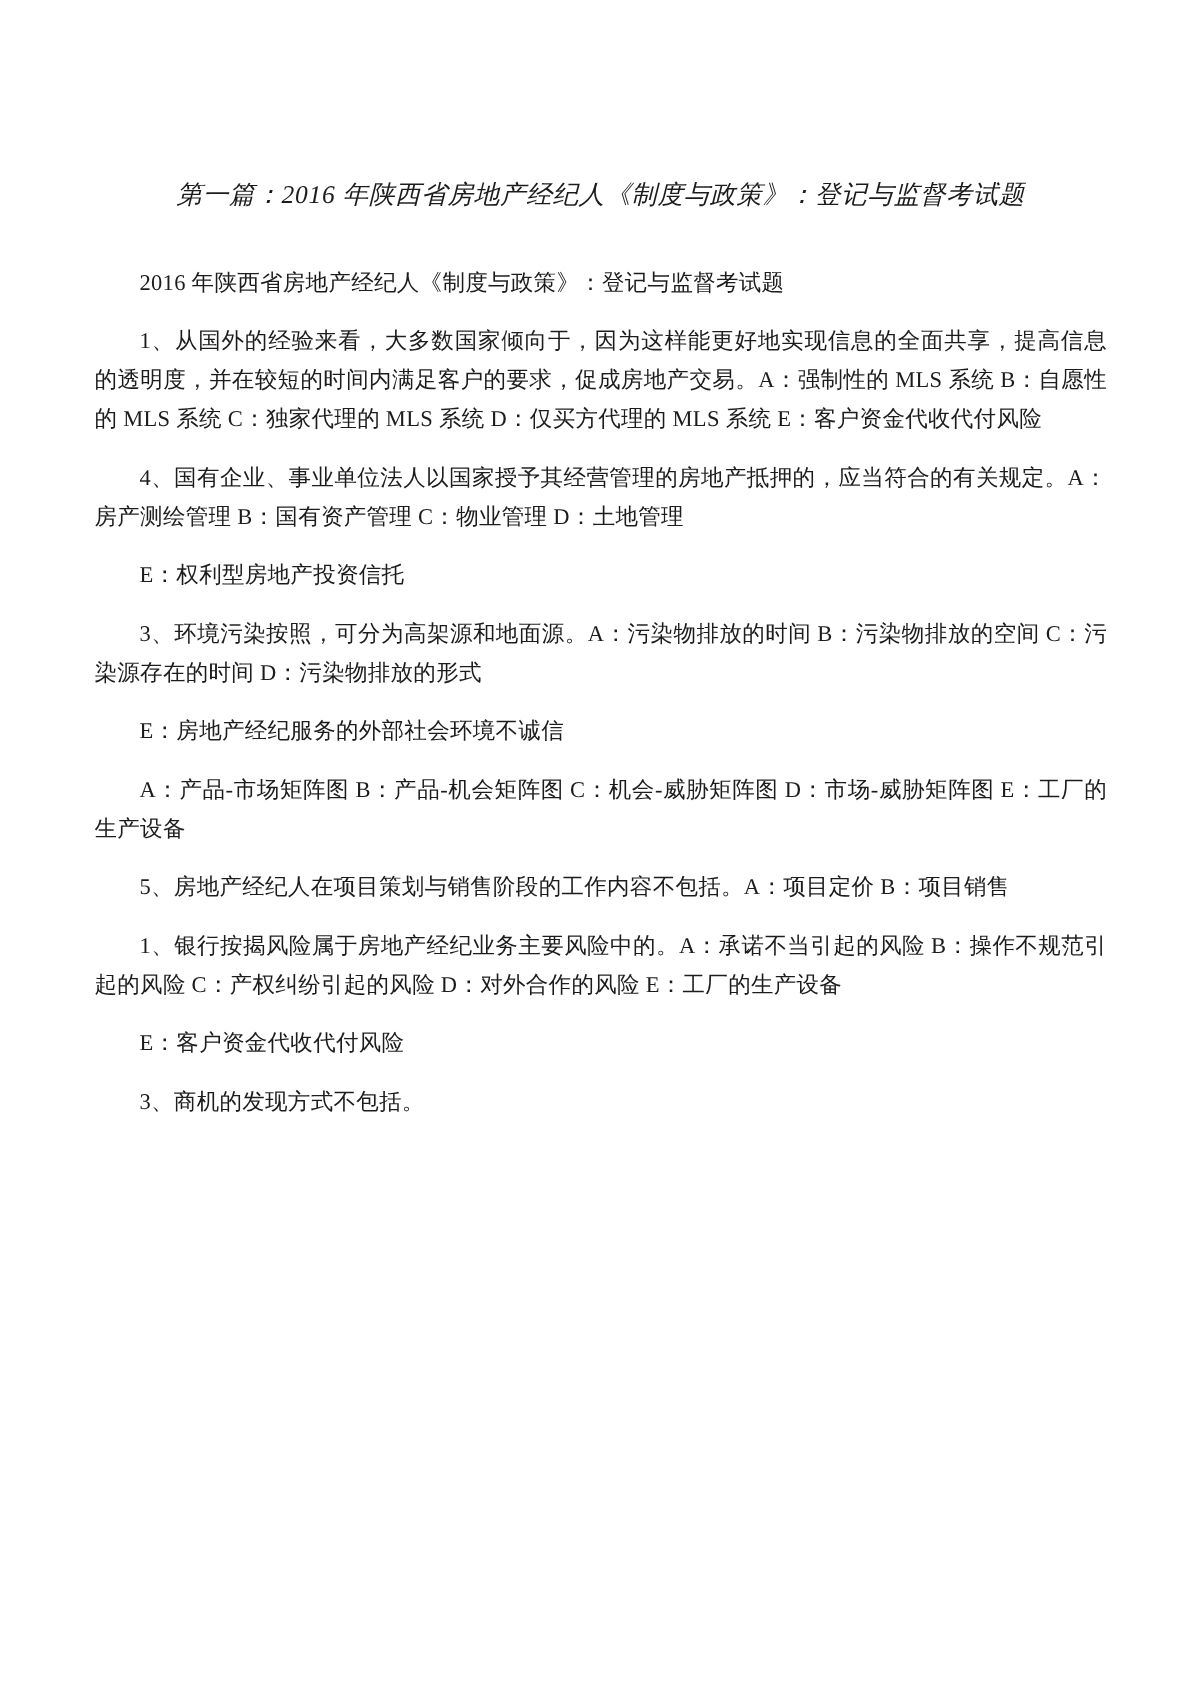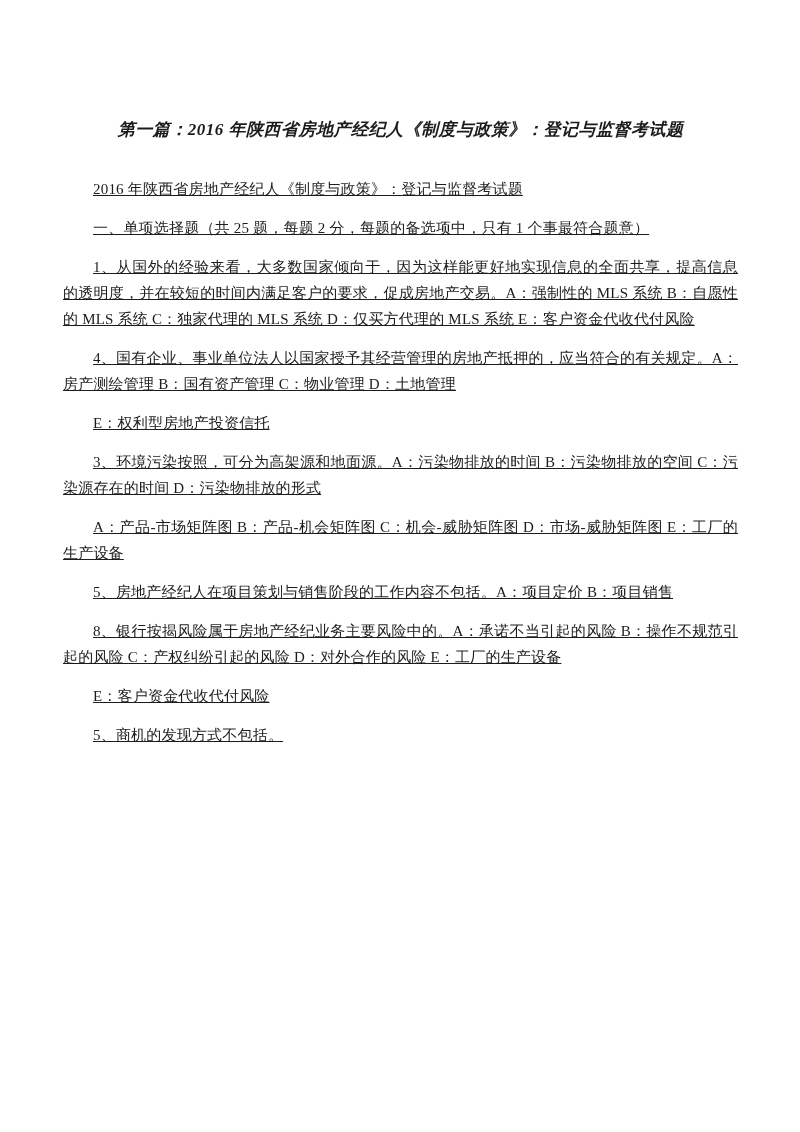--- a/index.html
+++ b/index.html
@@ -16,47 +16,46 @@
   .page {
     box-sizing: border-box;
     width: 800px;
     height: 1132px;
     padding: 116px 62px 0 63px;
     background: #ffffff;
     color: #1c1c1c;
   }
   .doc-title {
     font-size: 17px;
-    font-weight: bold;
+    font-weight: normal;
     font-style: italic;
     text-align: center;
     line-height: 28px;
     margin: 0 0 32px 0;
     letter-spacing: 0.5px;
     white-space: nowrap;
   }
   .para {
     font-size: 15px;
     line-height: 26px;
     margin: 0 0 13px 0;
     text-indent: 2em;
     text-align: justify;
     letter-spacing: 0.2px;
-    text-decoration: underline;
   }
 </style>
 </head>
 <body>
 
 <div class="page">
   <h1 class="doc-title">第一篇：2016 年陕西省房地产经纪人《制度与政策》：登记与监督考试题</h1>
   <p class="para">2016 年陕西省房地产经纪人《制度与政策》：登记与监督考试题</p>
-  <p class="para">一、单项选择题（共 25 题，每题 2 分，每题的备选项中，只有 1 个事最符合题意）</p>
   <p class="para">1、从国外的经验来看，大多数国家倾向于，因为这样能更好地实现信息的全面共享，提高信息的透明度，并在较短的时间内满足客户的要求，促成房地产交易。A：强制性的 MLS 系统 B：自愿性的 MLS 系统 C：独家代理的 MLS 系统 D：仅买方代理的 MLS 系统 E：客户资金代收代付风险</p>
   <p class="para">4、国有企业、事业单位法人以国家授予其经营管理的房地产抵押的，应当符合的有关规定。A：房产测绘管理 B：国有资产管理 C：物业管理 D：土地管理</p>
   <p class="para">E：权利型房地产投资信托</p>
   <p class="para">3、环境污染按照，可分为高架源和地面源。A：污染物排放的时间 B：污染物排放的空间 C：污染源存在的时间 D：污染物排放的形式</p>
+  <p class="para">E：房地产经纪服务的外部社会环境不诚信</p>
   <p class="para">A：产品-市场矩阵图 B：产品-机会矩阵图 C：机会-威胁矩阵图 D：市场-威胁矩阵图 E：工厂的生产设备</p>
   <p class="para">5、房地产经纪人在项目策划与销售阶段的工作内容不包括。A：项目定价 B：项目销售</p>
-  <p class="para">8、银行按揭风险属于房地产经纪业务主要风险中的。A：承诺不当引起的风险 B：操作不规范引起的风险 C：产权纠纷引起的风险 D：对外合作的风险 E：工厂的生产设备</p>
+  <p class="para">1、银行按揭风险属于房地产经纪业务主要风险中的。A：承诺不当引起的风险 B：操作不规范引起的风险 C：产权纠纷引起的风险 D：对外合作的风险 E：工厂的生产设备</p>
   <p class="para">E：客户资金代收代付风险</p>
-  <p class="para">5、商机的发现方式不包括。</p>
+  <p class="para">3、商机的发现方式不包括。</p>
 </div>
 
 </body></html>

